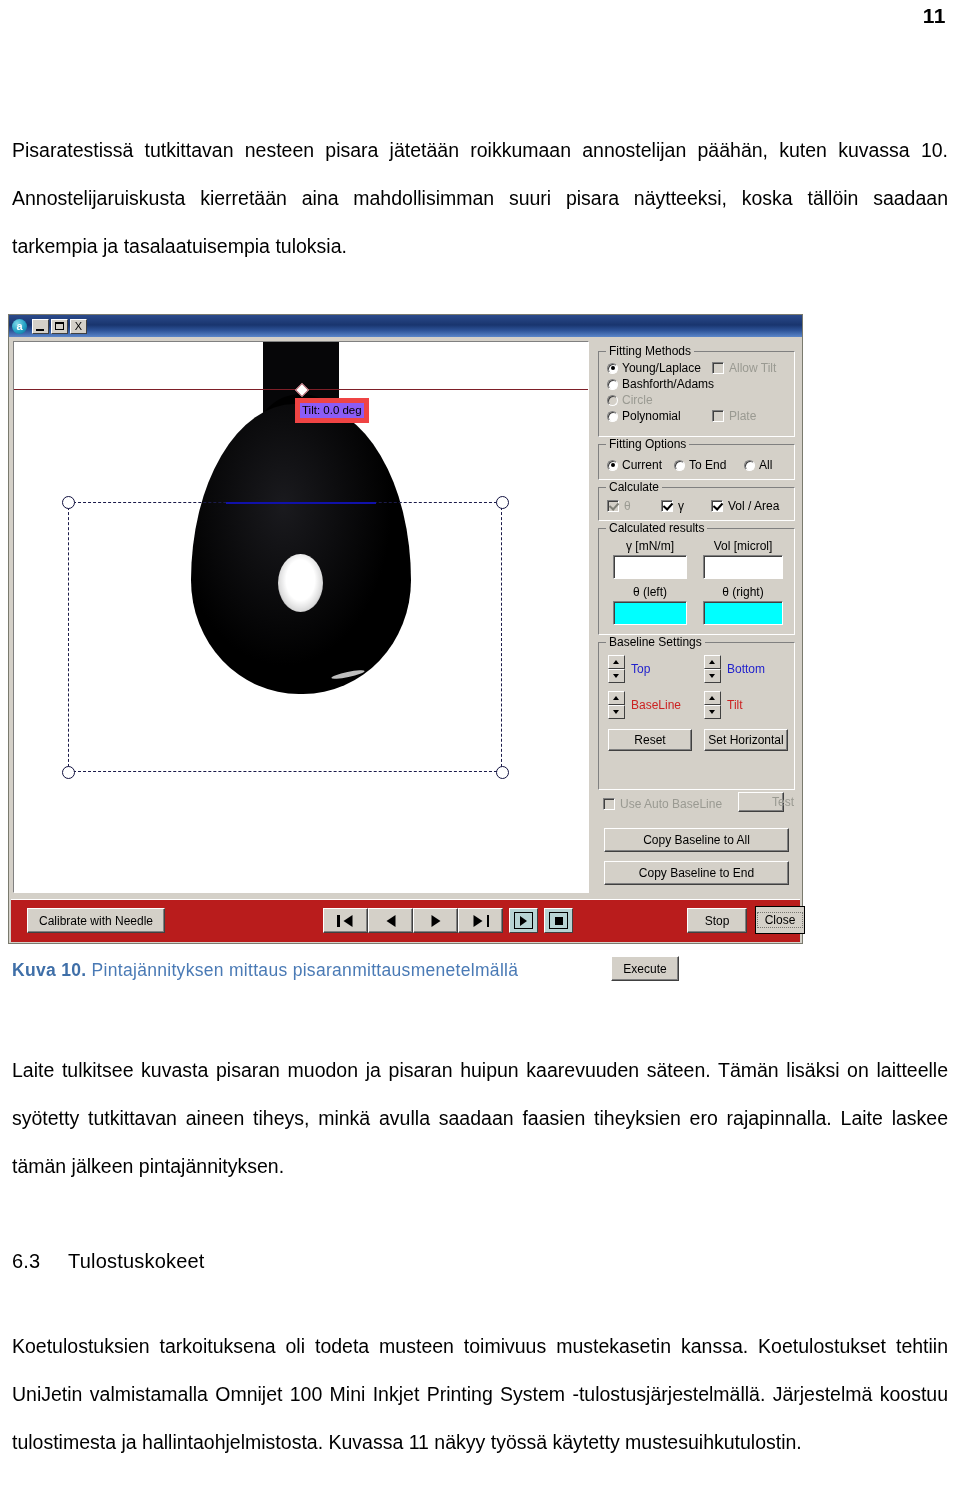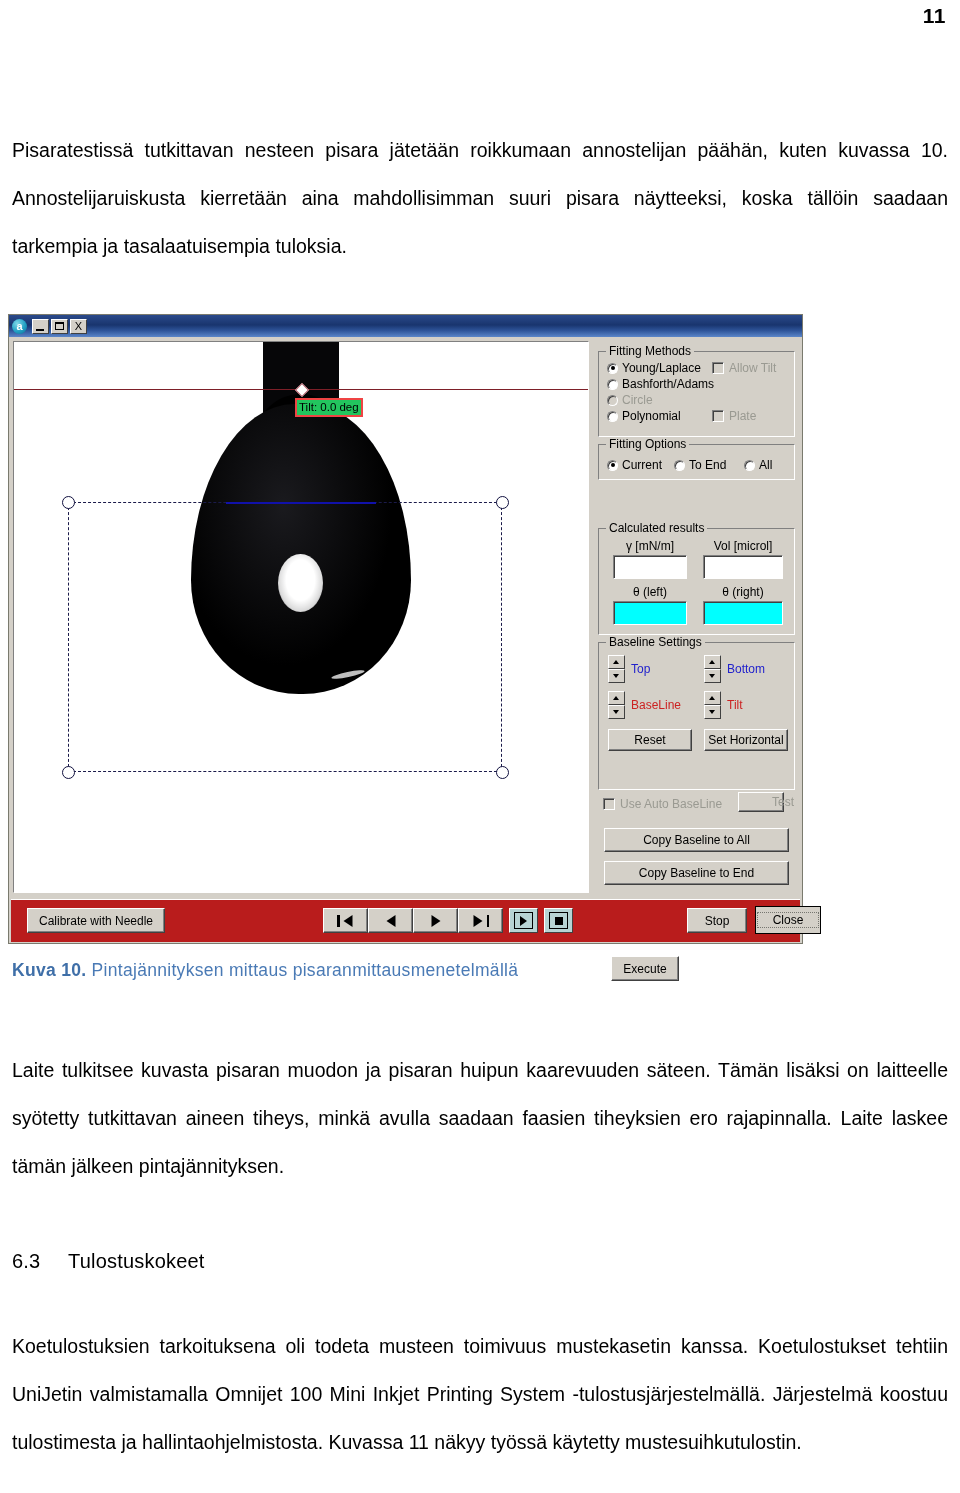--- a/index.html
+++ b/index.html
@@ -216,22 +216,22 @@
     width: 8px; height: 8px;
     background: #ffffff;
     transform: rotate(45deg);
     border: 1px solid #b05a66;
   }
   .tilt-label {
     position: absolute;
     left: 50%;
     top: 56px;
     margin-left: -6px;
-    background: #22c55e;
-    border: 2px solid #ef4444;
+    background: #8b5cf6;
+    border: 5px solid #ef4444;
     font-size: 11.5px;
     padding: 0 2px;
     white-space: nowrap;
     line-height: 15px;
   }
   .roi-box {
     position: absolute;
     left: 54px;
     top: 160px;
     width: 434px;
@@ -504,21 +504,21 @@
     left: 4px; top: 3px; right: 4px; bottom: 3px;
     border: 1.6px solid #000;
     box-sizing: border-box;
     display: flex; align-items: center; justify-content: center;
   }
   .tealbtn .inner .tri.right { position: static; transform: none; border-left-width: 7px; border-top-width: 5px; border-bottom-width: 5px; }
   .tealbtn .inner .sq { width: 8px; height: 8px; background: #000; }
 
   .btn-execute { position: absolute; left: 600px; top: 8px; width: 68px; height: 25px; margin-top: 48px; }
   .btn-stop    { position: absolute; left: 676px; top: 8px; width: 60px; height: 25px; }
-  .btn-close   { position: absolute; left: 744px; top: 6px; width: 66px; height: 28px; }
+  .btn-close   { position: absolute; left: 744px; top: 6px; width: 50px; height: 28px; }
 </style>
 </head>
 <body>
 
 <div class="page-number">11</div>
 
 <div class="doc-para para-intro">Pisaratestissä tutkittavan nesteen pisara jätetään roikkumaan annostelijan päähän, kuten kuvassa 10. Annostelijaruiskusta kierretään aina mahdollisimman suuri pisara näytteeksi, koska tällöin saadaan tarkempia ja tasalaatuisempia tuloksia.</div>
 
 <div class="app-window">
 
@@ -595,20 +595,35 @@
         <div class="radio fo-end">
           <span class="dot"></span>
           <span>To End</span>
         </div>
         <div class="radio fo-all">
           <span class="dot"></span>
           <span>All</span>
         </div>
       </div>
 
+      <div class="group g-calc">
+        <span class="gtitle">Calculate</span>
+        <div class="checkbox checked disabled ca-t">
+          <span class="box"></span>
+          <span>θ</span>
+        </div>
+        <div class="checkbox checked ca-g">
+          <span class="box"></span>
+          <span>γ</span>
+        </div>
+        <div class="checkbox checked ca-v">
+          <span class="box"></span>
+          <span>Vol / Area</span>
+        </div>
+      </div>
 
       <div class="group g-results">
         <span class="gtitle">Calculated results</span>
         <span class="res-label rl-gamma">γ  [mN/m]</span>
         <span class="res-label rl-vol">Vol [microl]</span>
         <div class="res-field rf-gamma"></div>
         <div class="res-field rf-vol"></div>
         <span class="res-label rl-tl">θ   (left)</span>
         <span class="res-label rl-tr">θ   (right)</span>
         <div class="res-field cyan rf-tl"></div>

